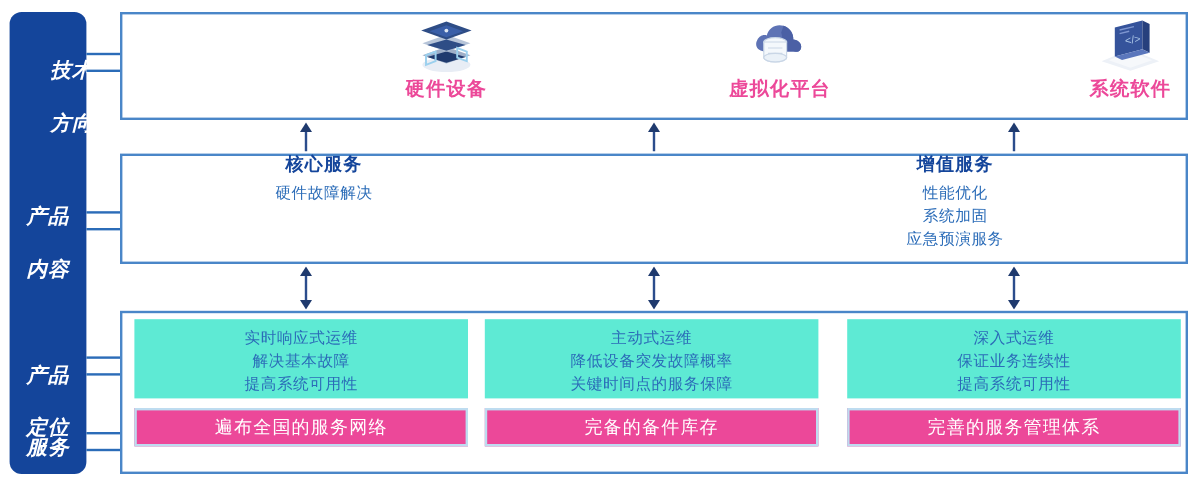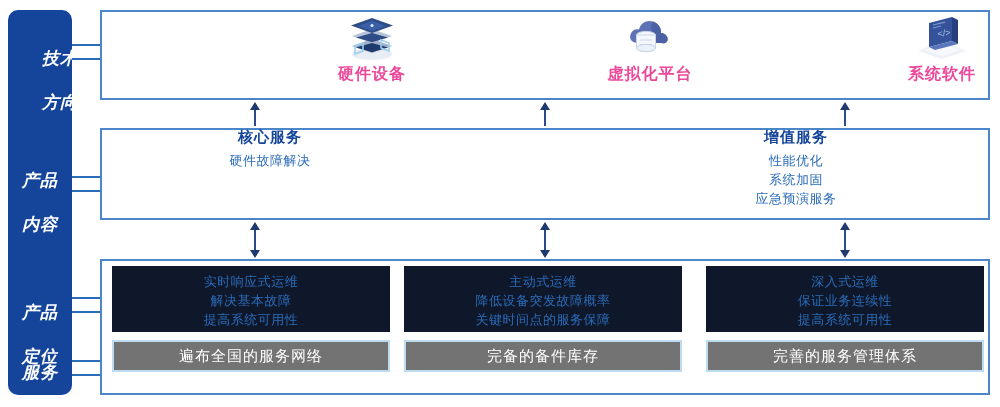--- a/index.html
+++ b/index.html
@@ -120,36 +120,36 @@
   .bottom-cell {
     position: absolute;
     top: 266px;
     width: 278px;
   }
   #bottom-0 { left: 112px; }
   #bottom-1 { left: 404px; }
   #bottom-2 { left: 706px; }
 
   .gray-panel {
-    background: #0f172a;
+    background: #5eead4;
     height: 66px;
     padding-top: 6px;
     box-sizing: border-box;
     text-align: center;
   }
   .gray-line {
     color: #2B6CB8;
     font-size: 13px;
     line-height: 19px;
     letter-spacing: 0.5px;
   }
   .blue-bar {
     margin-top: 8px;
     height: 32px;
-    background: #737373;
+    background: #ec4899;
     border: 2px solid #BEDCF0;
     box-sizing: border-box;
     color: #ffffff;
     font-size: 15px;
     letter-spacing: 1px;
     display: flex;
     align-items: center;
     justify-content: center;
   }
 

